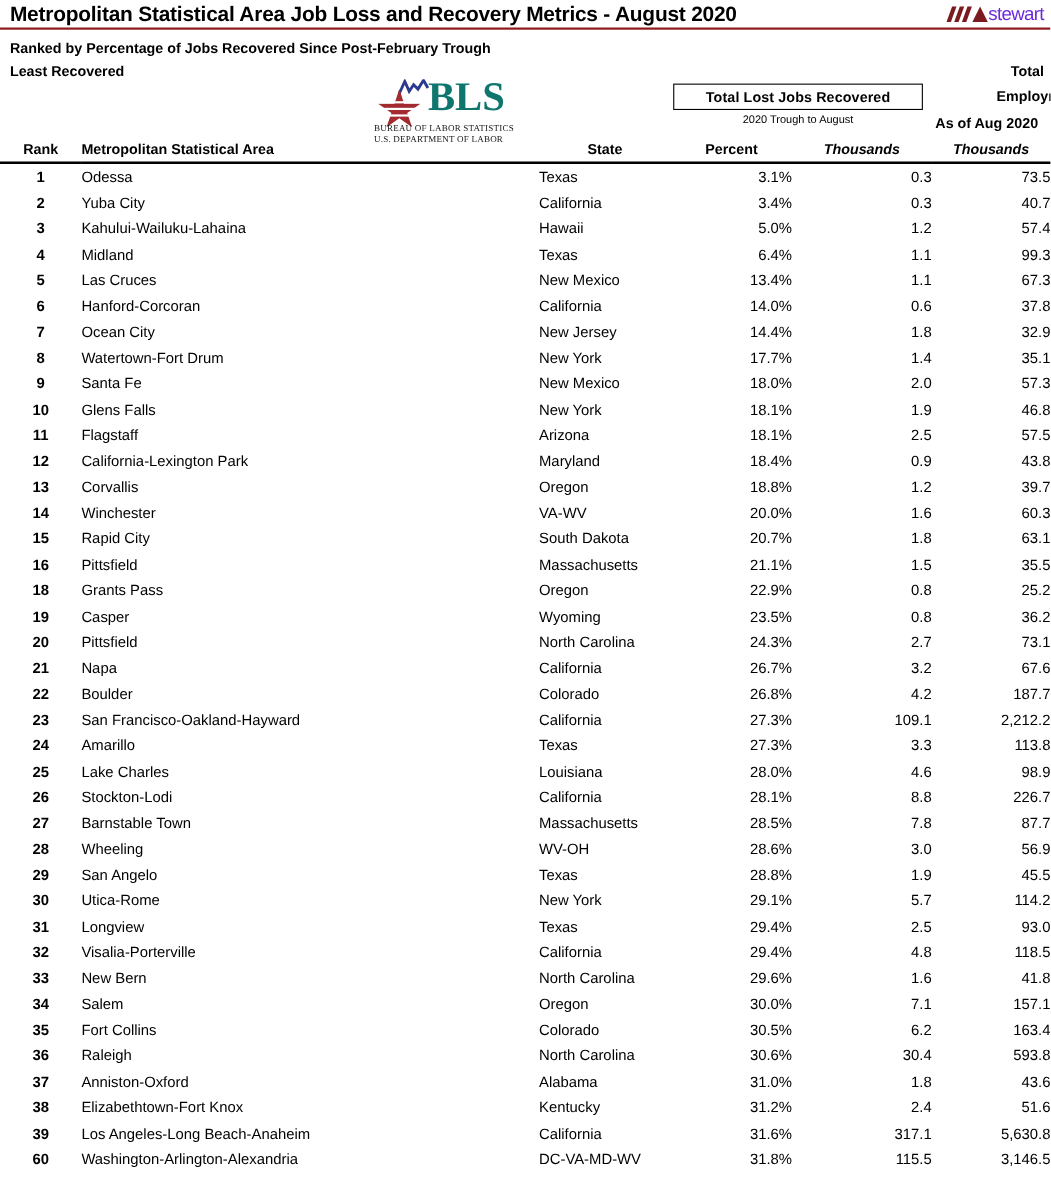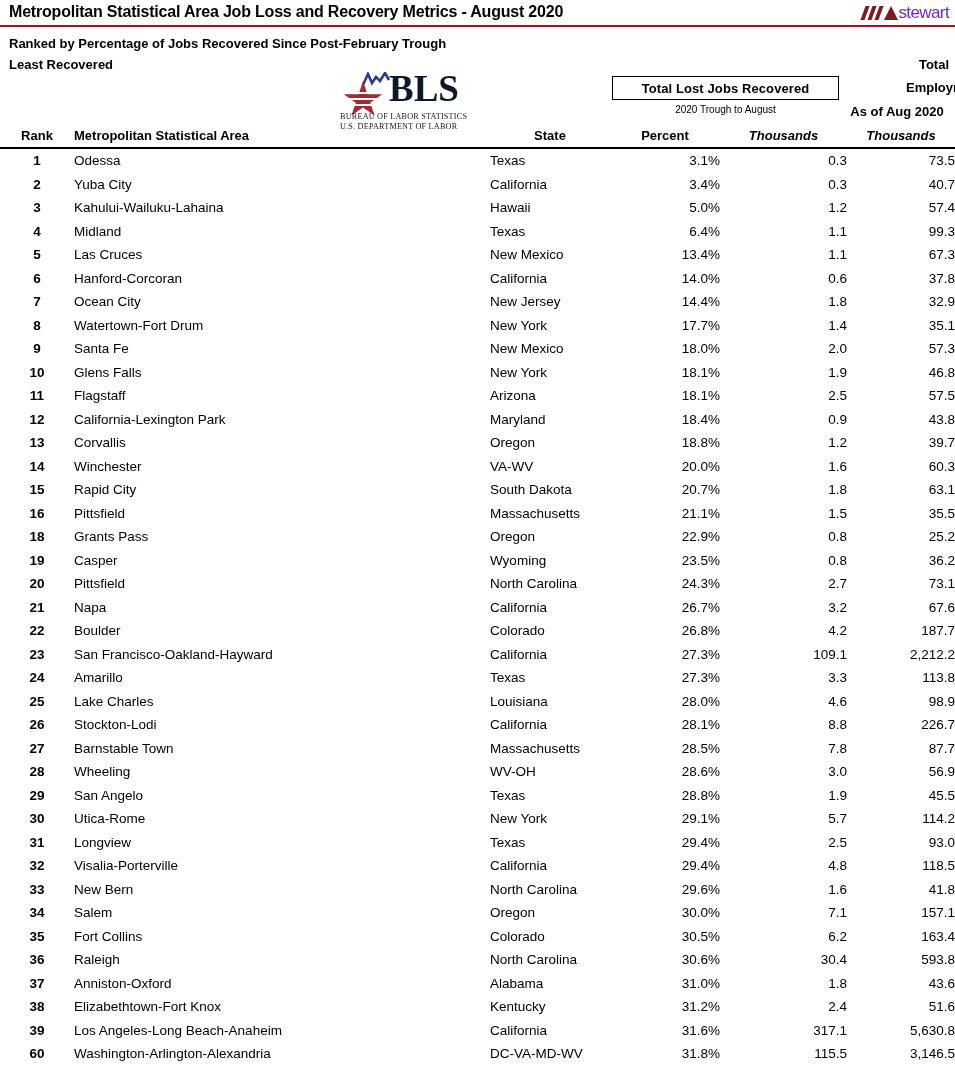--- a/index.html
+++ b/index.html
@@ -21,21 +21,21 @@
     position: relative;
     height: 27px;
     box-sizing: border-box;
     border-bottom: 2px solid #8c1b20;
     padding: 0 8px;
   }
   .title-text {
     position: absolute;
     left: 9px;
     top: 3px;
-    font-size: 16px;
+    font-size: 19px;
     font-weight: bold;
     letter-spacing: -0.2px;
     white-space: nowrap;
   }
 
   
   .stewart-logo {
     position: absolute;
     right: 6px;
     top: 2px;
@@ -143,21 +143,21 @@
   }
   .bls-letters {
     position: absolute;
     left: 52px;
     top: -2px;
     font-family: "Liberation Serif", serif;
     font-size: 37px;
     font-weight: bold;
     letter-spacing: 0px;
     line-height: 38px;
-    color: #0f172a;
+    color: #0f766e;
   }
   .bls-sub1, .bls-sub2 {
     position: absolute;
     left: 3px;
     font-family: "Liberation Serif", serif;
     font-size: 8.2px;
     letter-spacing: 0.2px;
     color: #1a1a1a;
     white-space: nowrap;
   }

